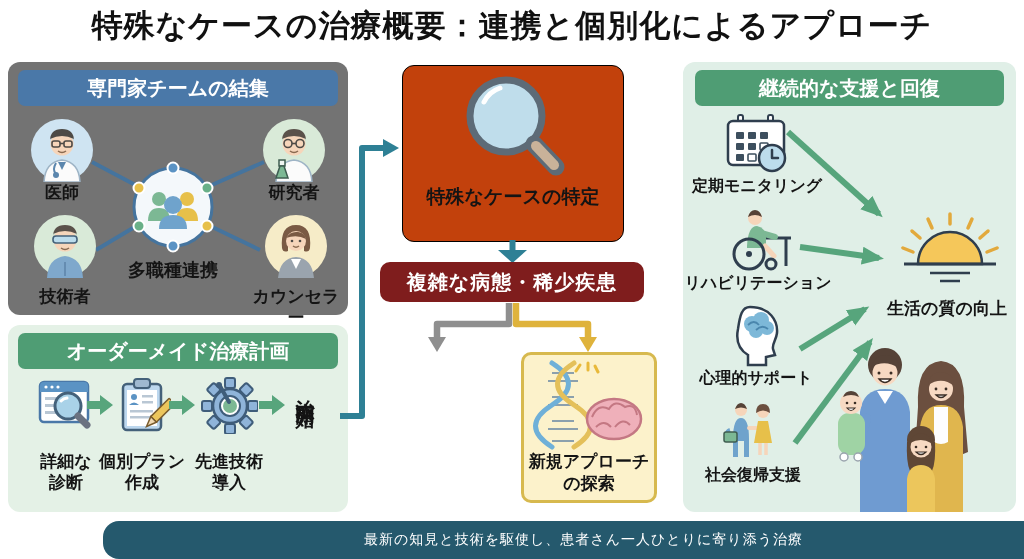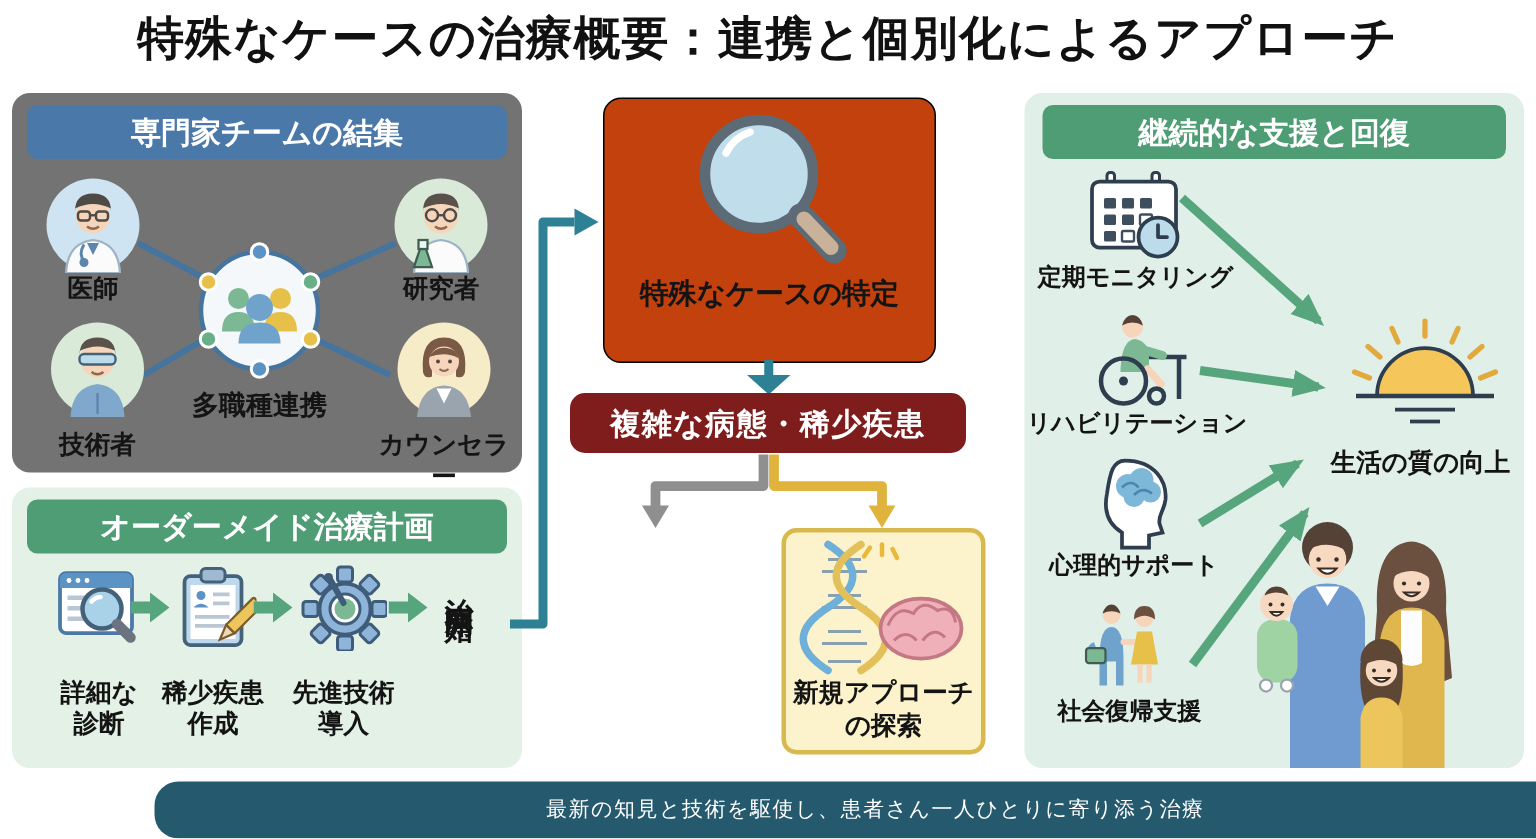--- a/index.html
+++ b/index.html
@@ -177,21 +177,21 @@
       <polygon points="0,6 13,6 13,0 26,10 13,20 13,14 0,14" fill="#57a57c"></polygon>
     </svg>
 
     <div class="abs vtext" style="left:284px;top:58px;height:112px;">治療開始</div>
 
     <div class="abs lbl" style="left:8px;top:126px;width:100px;font-size:17px;">
       <div>詳細な</div>
       <div>診断</div>
     </div>
     <div class="abs lbl" style="left:84px;top:126px;width:100px;font-size:17px;">
-      <div>稀少疾患</div>
+      <div>個別プラン</div>
       <div>作成</div>
     </div>
     <div class="abs lbl" style="left:171px;top:126px;width:100px;font-size:17px;">
       <div>先進技術</div>
       <div>導入</div>
     </div>
   </div>
 
   <svg class="abs" style="left:335px;top:130px;" width="80" height="300">
     <path d="M5,286 H27 V18 H48" stroke="#2e8095" stroke-width="6" fill="none" stroke-linejoin="round"></path>

